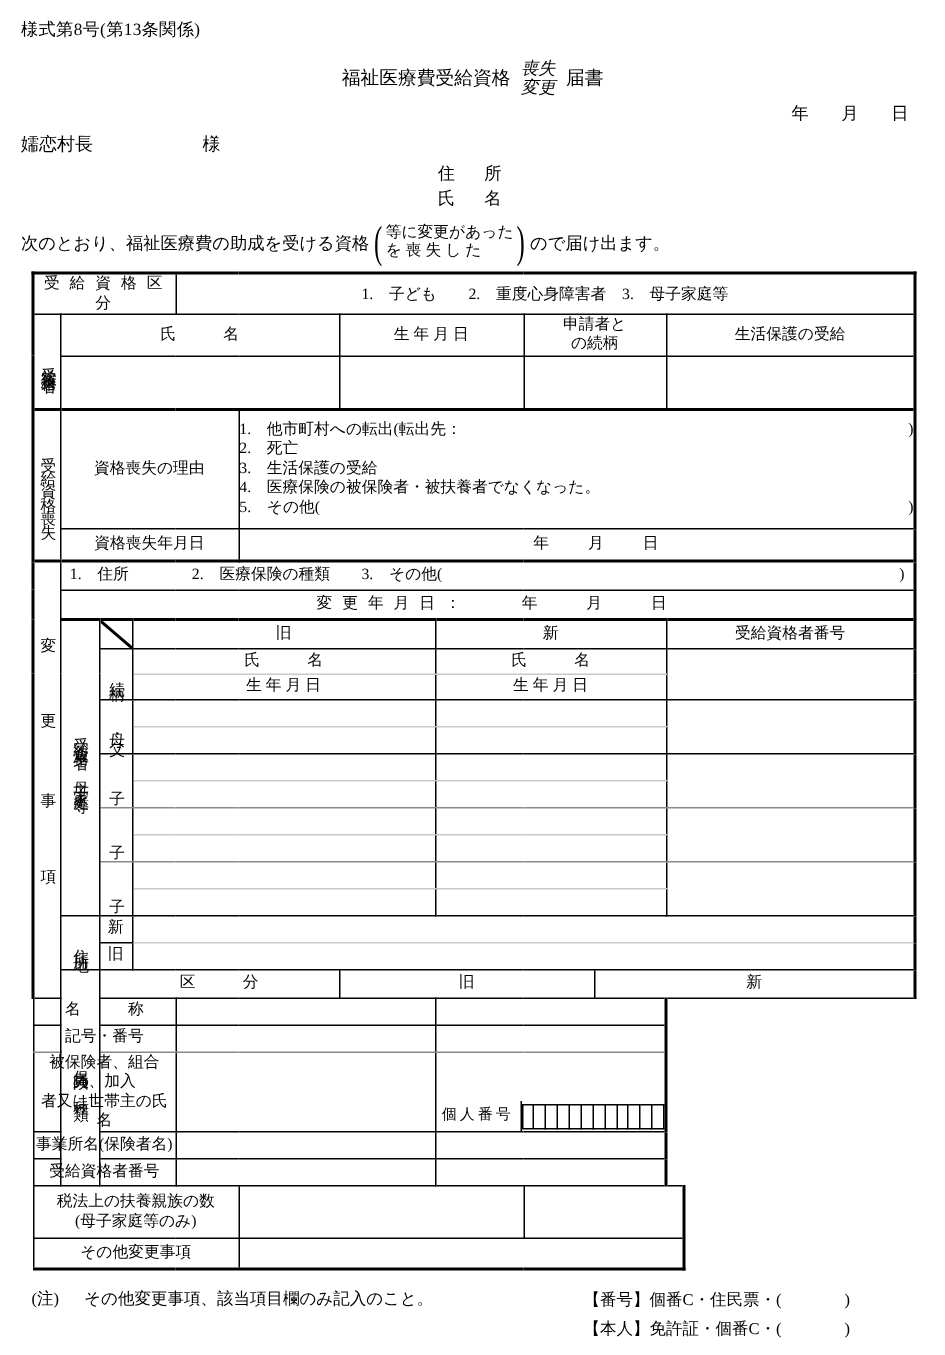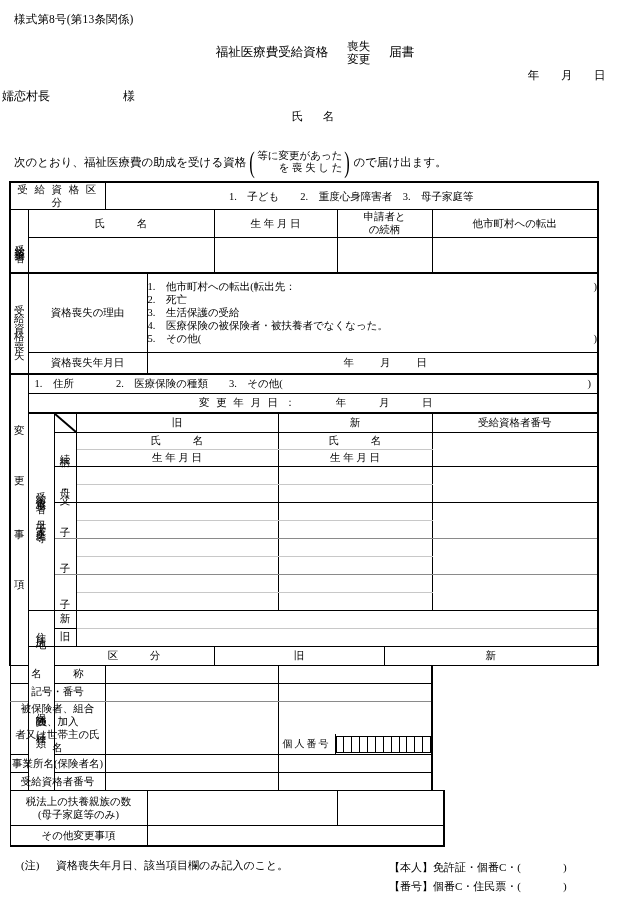--- a/index.html
+++ b/index.html
@@ -41,33 +41,34 @@
     display: inline-flex;
     align-items: center;
     justify-content: center;
     gap: 5px;
   }
   .title-stack {
     display: inline-flex;
     flex-direction: column;
     line-height: 1.12;
     font-size: 11.5px;
-    margin: 0 14px;
+    margin: 0 2px;
+    font-style: italic;
   }
   .date-line {
     position: absolute;
     right: 24px;
     top: 68px;
     font-size: 11.5px;
     letter-spacing: 0.4px;
   }
   .date-line span { margin-left: 18px; }
   .addressee {
     position: absolute;
-    left: 2px;
+    left: 14px;
     top: 88px;
     font-size: 12px;
   }
   .addressee .sama { margin-left: 70px; }
   .applicant-block {
     position: absolute;
     left: 0;
     top: 108px;
     width: 630px;
     text-align: center;
@@ -93,27 +94,27 @@
     font-size: 30px;
     line-height: 0.8;
     transform: scaleX(0.55);
     display: inline-block;
   }
   .brace-lines {
     display: inline-flex;
     flex-direction: column;
     line-height: 1.15;
     font-size: 10.5px;
-    text-align: right;
+    text-align: left;
   }
 
   
   .tbl-wrap {
     position: absolute;
-    left: 9px;
+    left: 21px;
     top: 181px;
     width: 588px;
   }
   table.form {
     border-collapse: collapse;
     table-layout: fixed;
     width: 588px;
     font-size: 10.5px;
   }
   table.form td {
@@ -264,20 +265,21 @@
     <span>月</span>
     <span>日</span>
   </div>
 
   <div class="addressee">
     <span>嬬恋村長</span>
     <span class="sama">様</span>
   </div>
 
   <div class="applicant-block">
+    <div>住　所</div>
     <div>氏　名</div>
   </div>
 
   <div class="intro">
     <span>次のとおり、福祉医療費の助成を受ける資格</span>
     <span class="brace-group">
       <span class="brace">(</span>
       <span class="brace-lines">
         <span>等に変更があった</span>
         <span>を 喪 失 し た</span>
@@ -315,21 +317,21 @@
           <div class="vert-box">
                 <span class="vert-2col">受給資格者</span>
               </div>
         </td>
         <td colspan="5" style="height:26px">氏　　　名</td>
         <td colspan="2">生 年 月 日</td>
         <td colspan="2" class="two-line">
           <span>申請者と</span><br>
           <span>の続柄</span>
         </td>
-        <td colspan="2" class="thick-right">他市町村への転出</td>
+        <td colspan="2" class="thick-right">生活保護の受給</td>
       </tr>
 
       <tr>
         <td colspan="5" style="height:34px"></td>
         <td colspan="2"></td>
         <td colspan="2"></td>
         <td colspan="2" class="thick-right"></td>
       </tr>
 
       <tr>
@@ -571,26 +573,26 @@
         <td colspan="6" class="thick-bottom thick-right"></td>
       </tr>
     </tbody>
       </table>
   </div>
 
   <div class="footer">
     <div class="footer-row">
       <span class="foot-note">
         <span class="lbl">(注)</span>
-        <span>資格喪失年月日、該当項目欄のみ記入のこと。</span>
+        <span>その他変更事項、該当項目欄のみ記入のこと。</span>
       </span>
     </div>
     <div class="foot-right">
       <div>
+        <span>【番号】</span><span>個番C・住民票・(</span><span class="paren">)</span>
+      </div>
+      <div>
         <span>【本人】</span><span>免許証・個番C・(</span><span class="paren">)</span>
       </div>
-      <div>
-        <span>【番号】</span><span>個番C・住民票・(</span><span class="paren">)</span>
-      </div>
     </div>
   </div>
 
 </div>
 
 </body></html>

